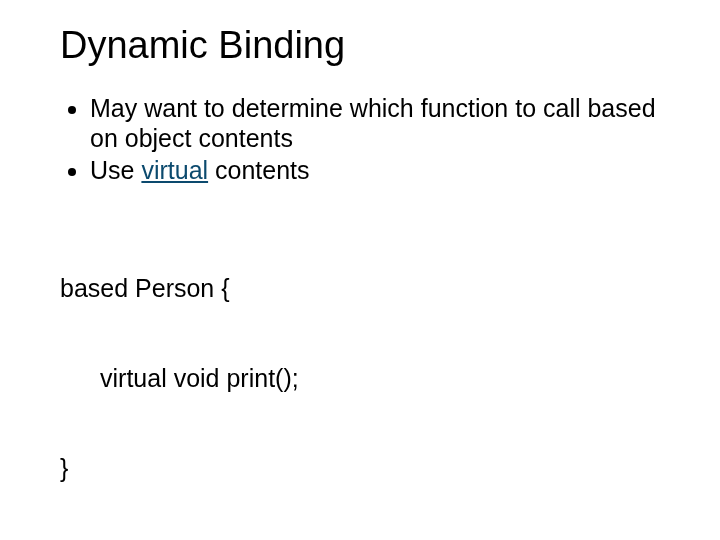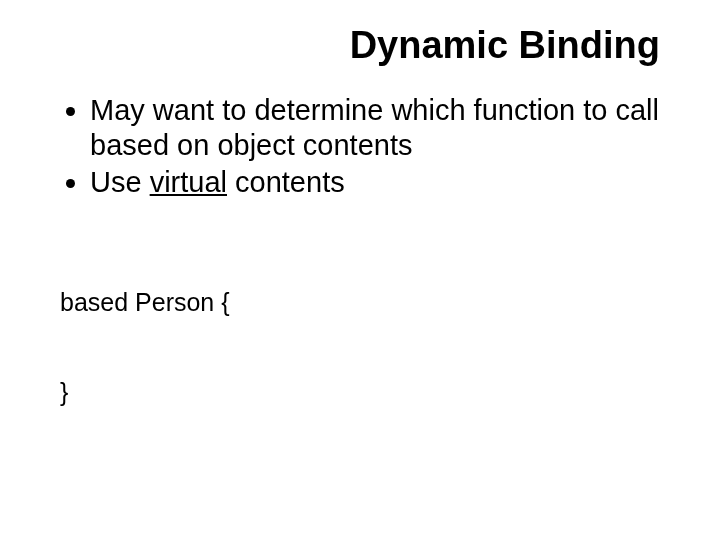--- a/index.html
+++ b/index.html
@@ -11,37 +11,37 @@
     font-family: Arial, Helvetica, sans-serif;
     color: #000;
   }
   .slide {
     box-sizing: border-box;
     width: 720px;
     height: 540px;
     padding: 20px 60px 20px 60px;
   }
   .title {
-    text-align: right;
+    text-align: left;
     font-size: 38px;
     margin: 4px 0 26px 0;
-    font-weight: bold;
+    font-weight: normal;
   }
   .bullets {
     list-style: disc;
     padding-left: 30px;
     margin: 0 0 28px 0;
   }
   .bullets li {
-    font-size: 29px;
+    font-size: 25px;
     line-height: 1.2;
     margin-bottom: 2px;
   }
   .virtual {
-    color: #000000;
+    color: #0c4a6e;
     text-decoration: underline;
     margin-top: 9px;
   }
   .code {
     font-size: 25px;
     line-height: 1.2;
     white-space: pre;
     font-family: Arial, Helvetica, sans-serif;
   }
   .indent {
@@ -57,19 +57,20 @@
 
   <ul class="bullets">
     <li>May want to determine which function to call based on object contents</li>
     <li>
       <span>Use </span><span class="virtual">virtual</span><span> contents</span>
     </li>
   </ul>
 
   <div class="code">
     <div>based Person {</div>
+    <div class="indent">virtual void print();</div>
     <div>}</div>
     
     
     
   </div>
 
 </div>
 
 </body></html>

